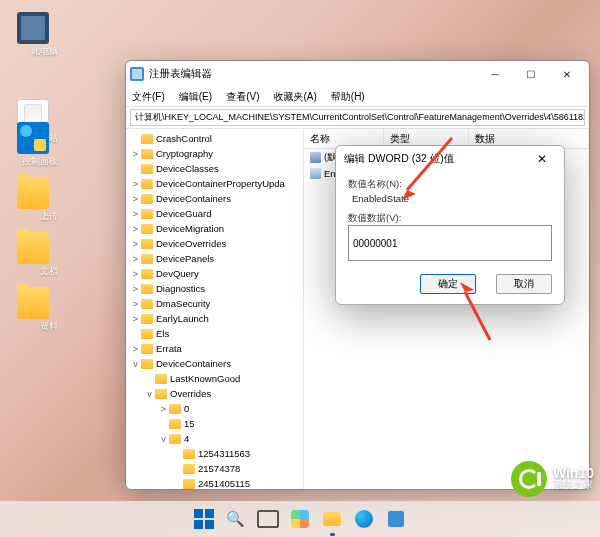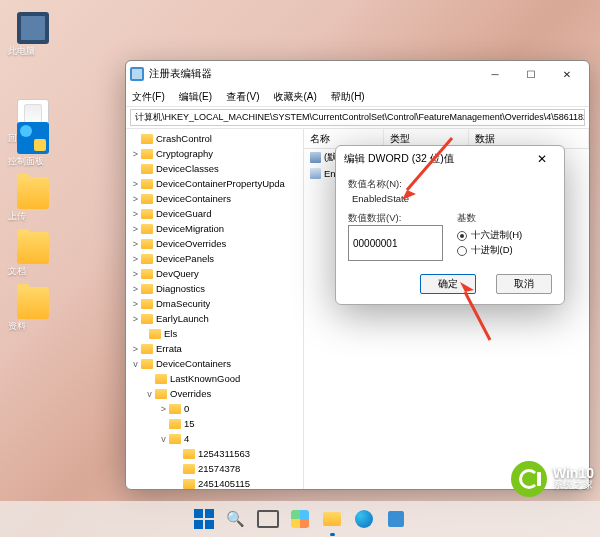--- a/index.html
+++ b/index.html
@@ -1,20 +1,20 @@
 <!DOCTYPE html>
 <html><head>
 <meta charset="utf-8">
 <style>
   *{box-sizing:border-box;margin:0;padding:0;font-family:"Microsoft YaHei","Segoe UI",sans-serif}
   body{width:600px;height:537px;overflow:hidden;position:relative;background:linear-gradient(135deg,#f0d4c8 0%,#e8c4b8 30%,#d9a896 50%,#e8c4b8 70%,#f0d4c8 100%)}
   
   
   .desktop{position:absolute;inset:0}
-  .di{position:absolute;width:50px;text-align:left;font-size:9px;color:#fff;text-shadow:0 1px 2px rgba(0,0,0,.4)}
+  .di{position:absolute;width:50px;text-align:right;font-size:9px;color:#fff;text-shadow:0 1px 2px rgba(0,0,0,.4)}
   .di .ic{width:32px;height:32px;margin:0 auto 2px;border-radius:3px}
   .di .lbl{line-height:10px}
   .ic-pc{background:#2d4a6b;position:relative}
   .ic-pc::after{content:"";position:absolute;inset:4px;background:#5a7fa8;border-radius:1px}
   .ic-bin{background:#fff;border:1px solid #ccc;position:relative}
   .ic-bin::before{content:"";position:absolute;left:6px;right:6px;top:4px;bottom:2px;background:linear-gradient(#eee,#fff);border:1px solid #ddd;border-radius:2px}
   .ic-ctrl{background:#0078d4;position:relative}
   .ic-ctrl::after{content:"";position:absolute;left:3px;top:3px;width:12px;height:12px;background:#4cc2ff;border-radius:50%}
   .ic-ctrl::before{content:"";position:absolute;right:3px;bottom:3px;width:12px;height:12px;background:#ffd24c;border-radius:2px}
   .ic-fold{background:linear-gradient(#ffd768 0%,#ffb92e 100%);border-radius:2px;position:relative}
@@ -211,21 +211,21 @@
         <div class="tn" style="padding-left: 4px;">
           <span class="tw">&gt;</span>
           <span class="tf"></span>
           <span class="tn-lbl">DmaSecurity</span>
         </div>
         <div class="tn" style="padding-left: 4px;">
           <span class="tw">&gt;</span>
           <span class="tf"></span>
           <span class="tn-lbl">EarlyLaunch</span>
         </div>
-        <div class="tn" style="padding-left: 12px;">
+        <div class="tn" style="padding-left: 4px;">
           <span class="tw"></span>
           <span class="tf"></span>
           <span class="tn-lbl">Els</span>
         </div>
         <div class="tn" style="padding-left: 4px;">
           <span class="tw">&gt;</span>
           <span class="tf"></span>
           <span class="tn-lbl">Errata</span>
         </div>
         <div class="tn" style="padding-left: 4px;">
@@ -308,33 +308,20 @@
     <div class="dlg-x">✕</div>
   </div>
   <div class="dlg-body">
     <div class="fld-lbl">数值名称(N):</div>
     <div class="fld-ro">EnabledState</div>
     <div class="fld-row">
       <div class="fld-col">
         <div class="fld-lbl">数值数据(V):</div>
         <input class="inp" value="00000001" style="">
       </div>
-      <div class="fld-col">
-        <div class="fld-lbl">基数</div>
-        <div class="radios">
-          <div class="rad">
-              <span class="rb on"></span>
-              <span>十六进制(H)</span>
-            </div>
-          <div class="rad">
-              <span class="rb"></span>
-              <span>十进制(D)</span>
-            </div>
-        </div>
-      </div>
     </div>
   </div>
   <div class="dlg-btns">
     <div class="btn primary">确定</div>
     <div class="btn">取消</div>
   </div>
 </div>
 
 <svg class="arrow" style="left:392px;top:128px" width="80" height="80">
   <line x1="60" y1="10" x2="15" y2="62"></line>

